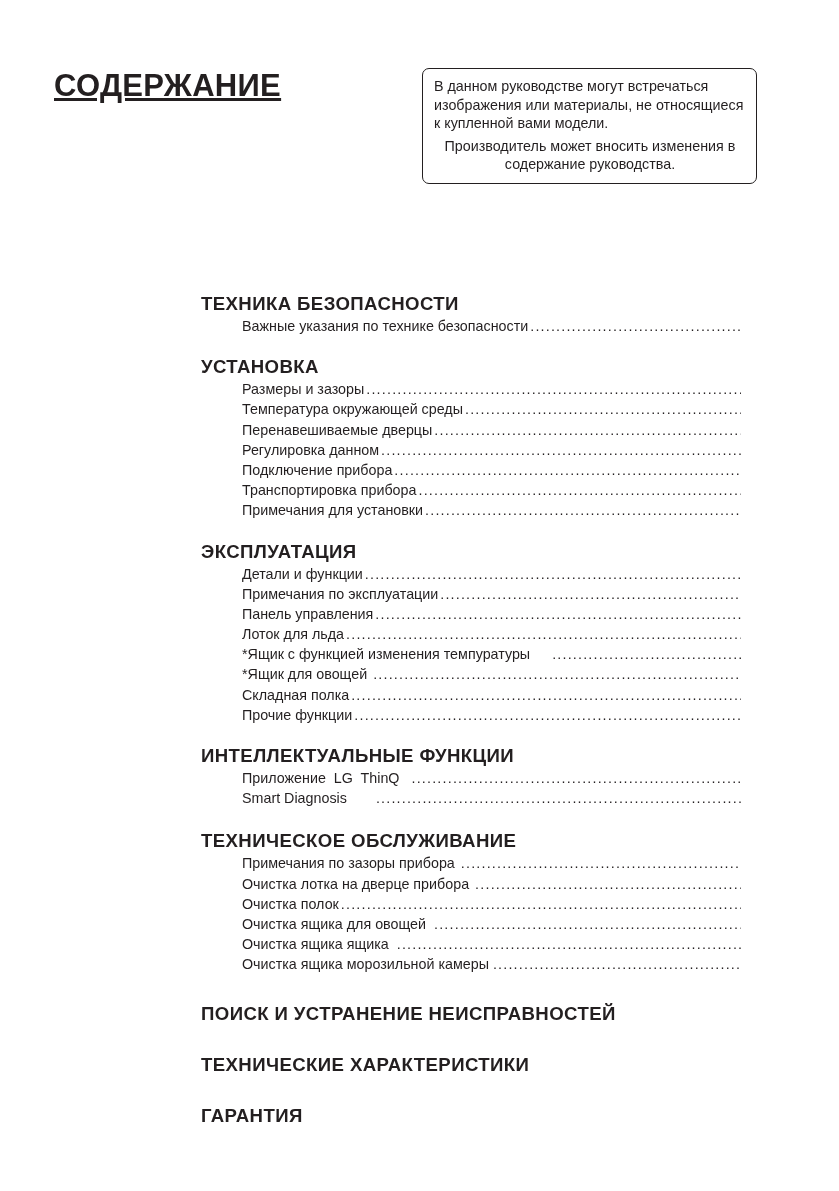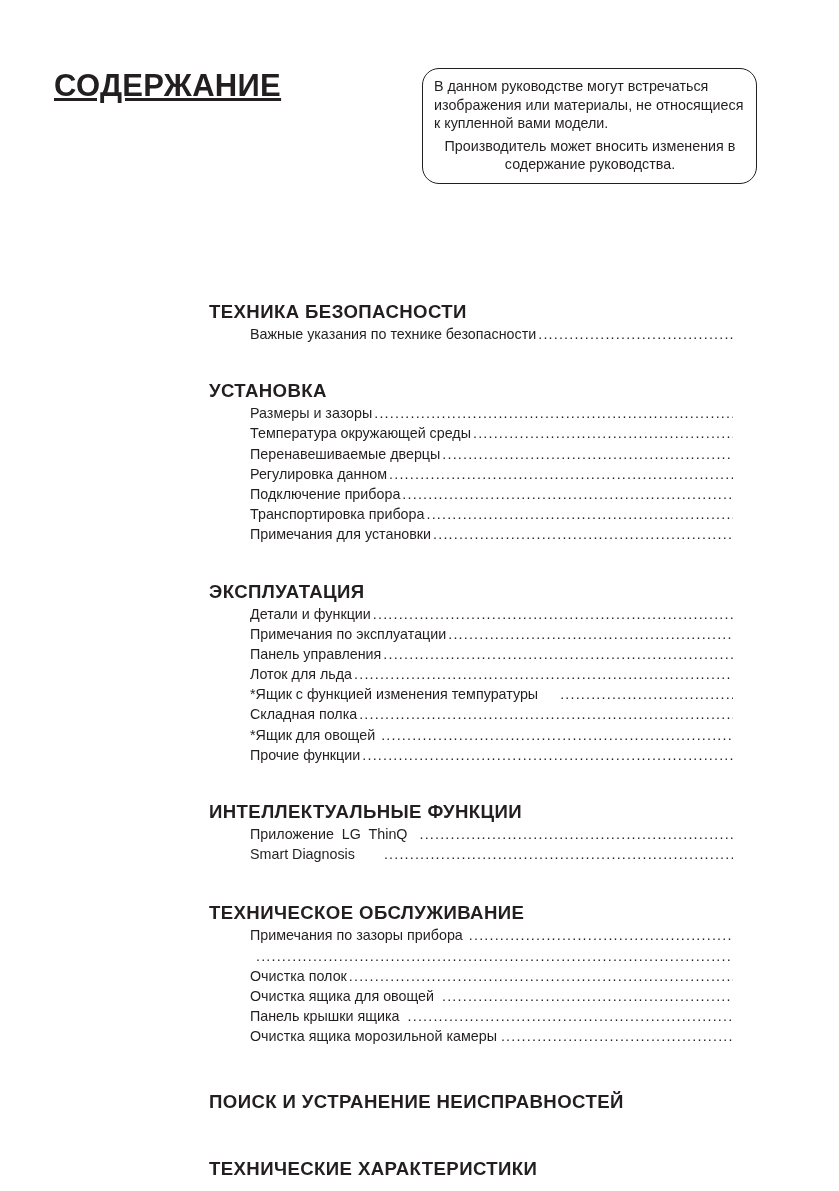--- a/index.html
+++ b/index.html
@@ -26,41 +26,41 @@
       line-height: 40px;
       text-decoration: underline;
     }
     .notice-box {
       position: absolute;
       left: 422px;
       top: 68px;
       width: 312px;
       height: 106px;
       border: 1.5px solid #231f20;
-      border-radius: 17px;
+      border-radius: 7px;
       padding: 8px 10px 0 11px;
       box-sizing: content-box;
       font-size: 14.3px;
       line-height: 18.5px;
     }
     .notice-box p {
       margin: 0;
     }
     .notice-box p + p {
       margin-top: 4px;
       text-align: center;
     }
     .toc {
       position: absolute;
       left: 197px;
       top: 288px;
       width: 548px;
     }
     .toc-section {
-      margin: 12px;
+      margin: 4px;
     }
     .toc-section-title {
       margin: 0;
       font-size: 18.6px;
       font-weight: bold;
       letter-spacing: 0.4px;
       line-height: 24px;
       height: 24px;
     }
     .toc-items {
@@ -169,28 +169,28 @@
         </li>
       <li class="toc-item">
           <span class="toc-item-label">Лоток для льда</span>
           <span class="toc-leader"></span>
         </li>
       <li class="toc-item">
           <span class="toc-item-label">*Ящик с функцией изменения темпуратуры</span>
           <span class="toc-leader" style="margin-left:22px"></span>
         </li>
       <li class="toc-item">
-          <span class="toc-item-label">Складная полка</span>
-          <span class="toc-leader"></span>
-        </li>
-      <li class="toc-item">
           <span class="toc-item-label">*Ящик для овощей</span>
           <span class="toc-leader" style="margin-left:6px"></span>
         </li>
       <li class="toc-item">
+          <span class="toc-item-label">Складная полка</span>
+          <span class="toc-leader"></span>
+        </li>
+      <li class="toc-item">
           <span class="toc-item-label">Прочие функции</span>
           <span class="toc-leader"></span>
         </li>
     </ul>
   </section>
   <div class="gap-sm"></div>
 
   <section class="toc-section">
     <h2 class="toc-section-title">ИНТЕЛЛЕКТУАЛЬНЫЕ ФУНКЦИИ</h2>
     <ul class="toc-items">
@@ -207,32 +207,33 @@
   <div class="gap-md"></div>
 
   <section class="toc-section">
     <h2 class="toc-section-title">ТЕХНИЧЕСКОЕ ОБСЛУЖИВАНИЕ</h2>
     <ul class="toc-items">
       <li class="toc-item">
           <span class="toc-item-label">Примечания по зазоры прибора</span>
           <span class="toc-leader" style="margin-left:6px"></span>
         </li>
       <li class="toc-item">
+          <span class="toc-item-label">Очистка лотка на дверце прибора</span>
           <span class="toc-leader" style="margin-left:6px"></span>
         </li>
       <li class="toc-item">
           <span class="toc-item-label">Очистка полок</span>
           <span class="toc-leader"></span>
         </li>
       <li class="toc-item">
           <span class="toc-item-label">Очистка ящика для овощей</span>
           <span class="toc-leader" style="margin-left:8px"></span>
         </li>
       <li class="toc-item">
-          <span class="toc-item-label">Панель крышки ящика</span>
+          <span class="toc-item-label">Очистка ящика ящика</span>
           <span class="toc-leader" style="margin-left:8px"></span>
         </li>
       <li class="toc-item">
           <span class="toc-item-label">Очистка ящика морозильной камеры</span>
           <span class="toc-leader" style="margin-left:4px"></span>
         </li>
     </ul>
   </section>
   <div class="gap-lg"></div>
 

